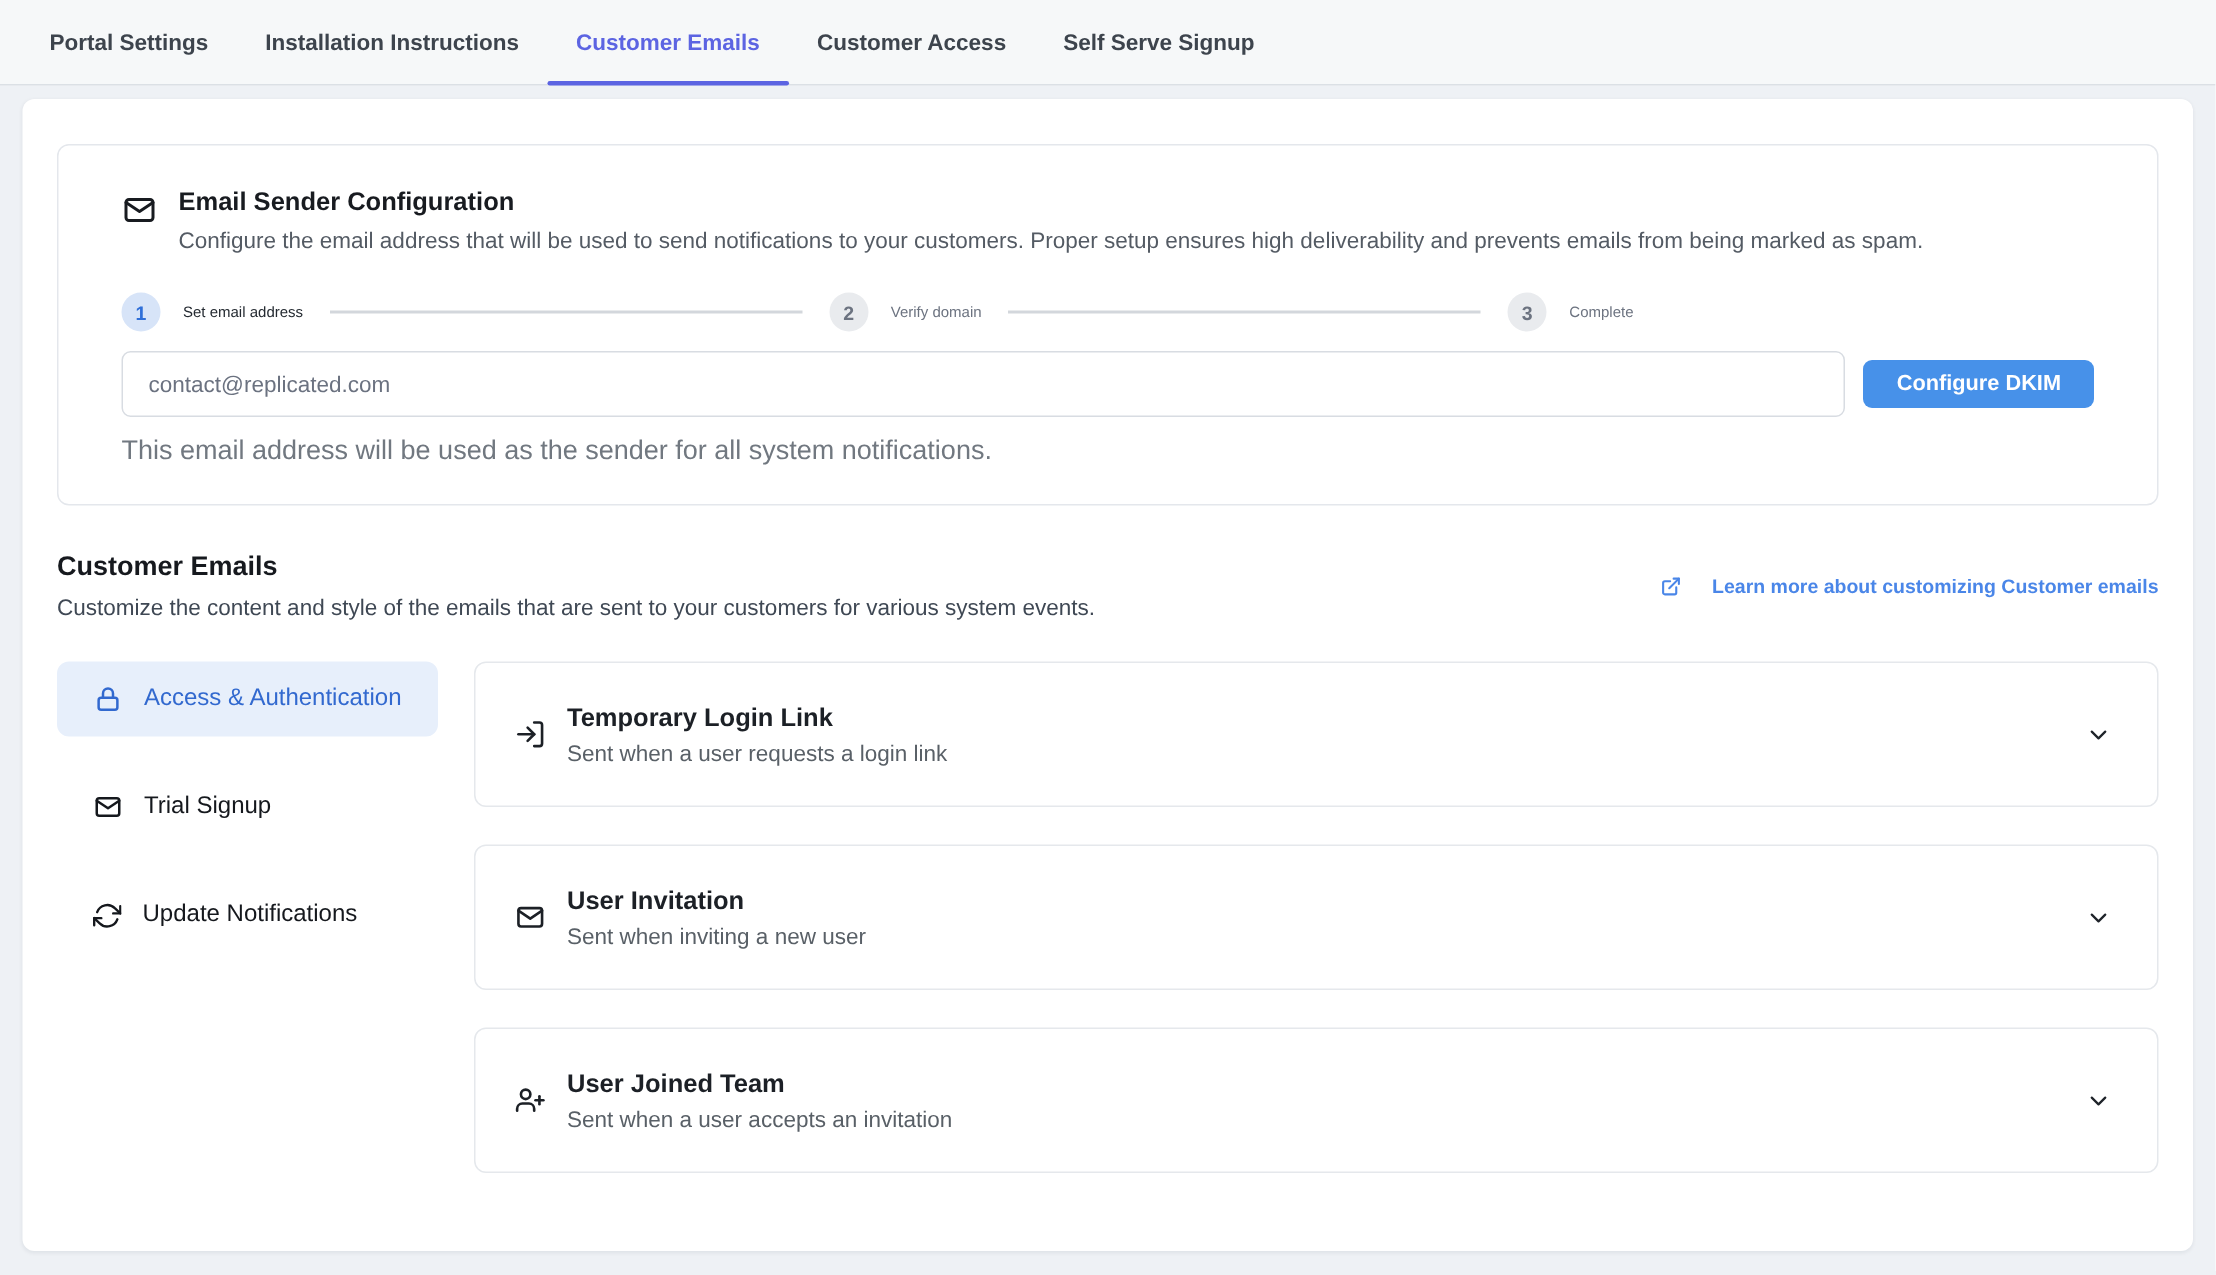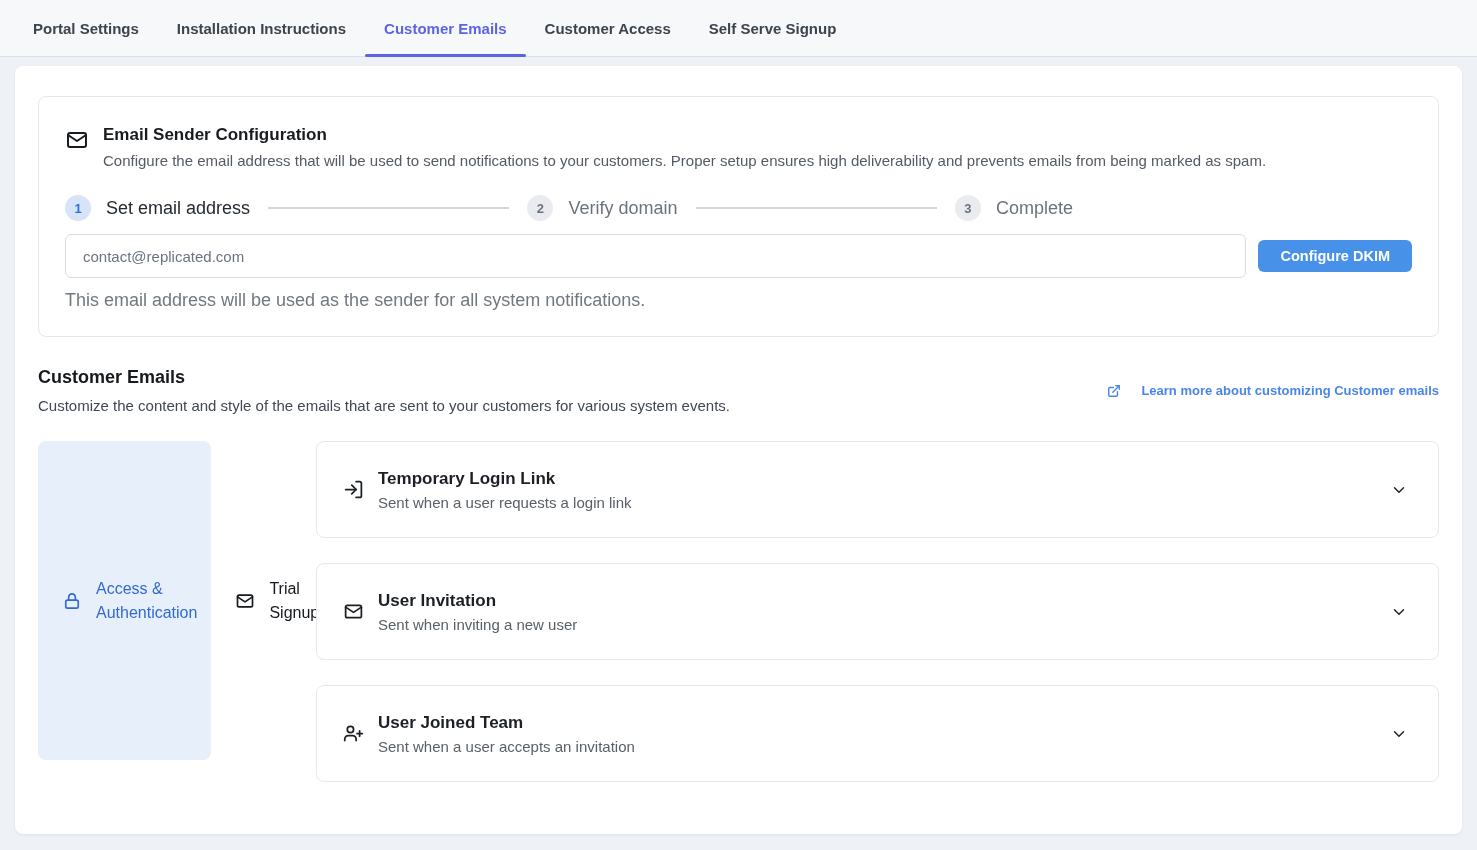--- a/index.html
+++ b/index.html
@@ -31,37 +31,37 @@
   
   .panel {
     margin:9px 15px 0; height:768px; background:#fff;
     border-radius:8px; box-shadow:0 1px 3px rgba(16,24,40,.07);
     padding:30px 23px 0; overflow:hidden;
   }
 
   
   .sender-card {
     border:1px solid #e4e7ec; border-radius:8px;
-    padding:28px 26px 25px; background:#fff;
+    padding:28px 42px 25px; background:#fff;
   }
   .sender-head { display:flex; gap:14px; align-items:flex-start; }
   .sender-head .head-icon { margin-top:3px; color:#181b20; }
   .sender-title { font-size:17px; font-weight:700; color:#181b20; }
   .sender-desc { margin-top:7px; font-size:15px; color:#545b64; }
 
   .stepper { margin-top:26px; display:flex; align-items:center; width:1008px; }
   .step { display:flex; align-items:center; gap:15px; flex:0 0 auto; }
   .step-circle {
     width:26px; height:26px; border-radius:50%;
     display:flex; align-items:center; justify-content:center;
     font-size:13px; font-weight:600;
     background:#e9ebee; color:#6c7380;
   }
   .step.active .step-circle { background:#d7e4f8; color:#2f6fd8; }
-  .step-label { font-size:18px; color:#6c7380; white-space:nowrap; }
+  .step-label { font-size:10px; color:#6c7380; white-space:nowrap; }
   .step.active .step-label { color:#242a31; font-weight:500; }
   .connector { flex:1 1 auto; height:2px; background:#d3d7dc; margin:0 18px; min-width:40px; }
 
   .from-label { margin-top:30px; font-size:15px; font-weight:700; color:#14171b; }
   .email-row { margin-top:13px; display:flex; gap:12px; align-items:center; }
   .email-input {
     flex:1; height:44px; border:1px solid #d8dce2; border-radius:6px;
     padding:0 17px; font-size:15px; color:#6b7280; background:#fff; outline:none;
     font-family:"Liberation Sans", "DejaVu Sans", sans-serif;
   }
@@ -81,21 +81,21 @@
   .section-desc { margin-top:9px; font-size:15px; color:#3f4854; }
   .learn-link {
     display:flex; align-items:center; gap:20px;
     color:#4a86e8; font-size:13px; font-weight:700;
     text-decoration:none; cursor:pointer; white-space:nowrap;
   }
 
   .content { display:flex; gap:24px; margin-top:27px; }
 
   
-  .side-list { width:254px; flex:0 0 auto; display:flex; flex-direction:row; }
+  .side-list { width:254px; flex:0 0 auto; display:flex; flex-direction:column; }
   .side-item {
     display:flex; align-items:center; gap:14px;
     padding:13px 14px 13px 24px; border-radius:8px;
     font-size:16px; font-weight:500; color:#15181d;
     cursor:pointer; margin-bottom:22px; line-height:24px;
   }
   .side-item .side-icon { color:#15181d; flex:0 0 auto; }
   .side-item.active { background:#e7effb; color:#3269cf; }
   .side-item.active .side-icon { color:#3269cf; }
 

